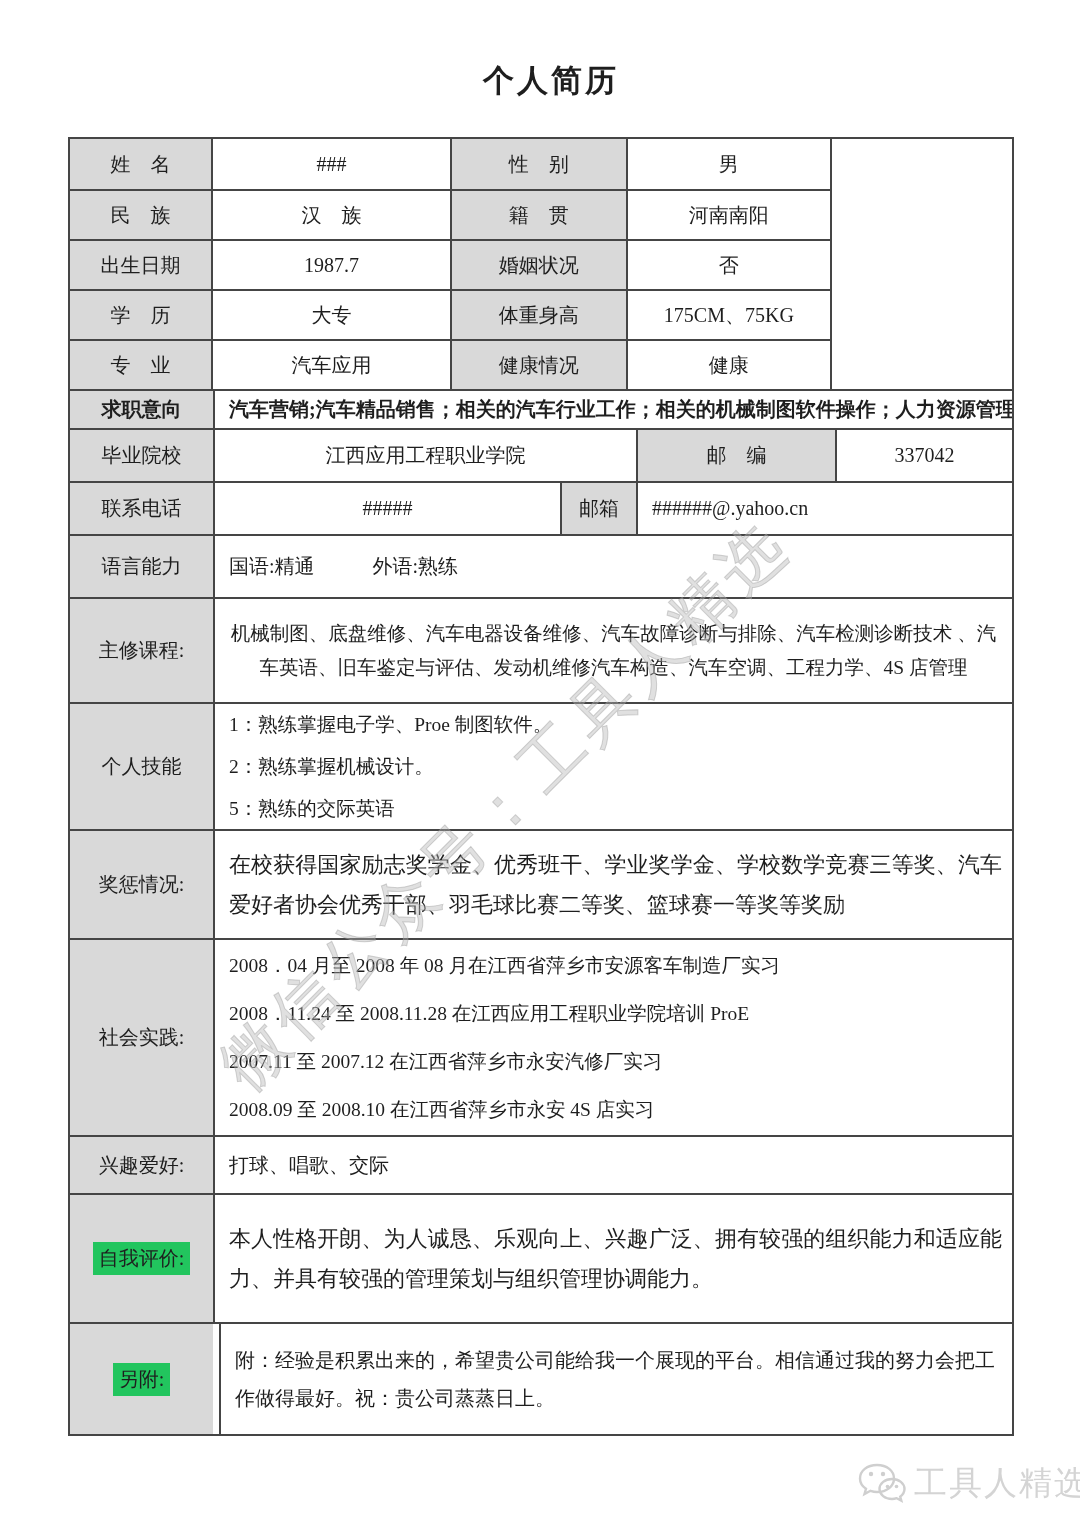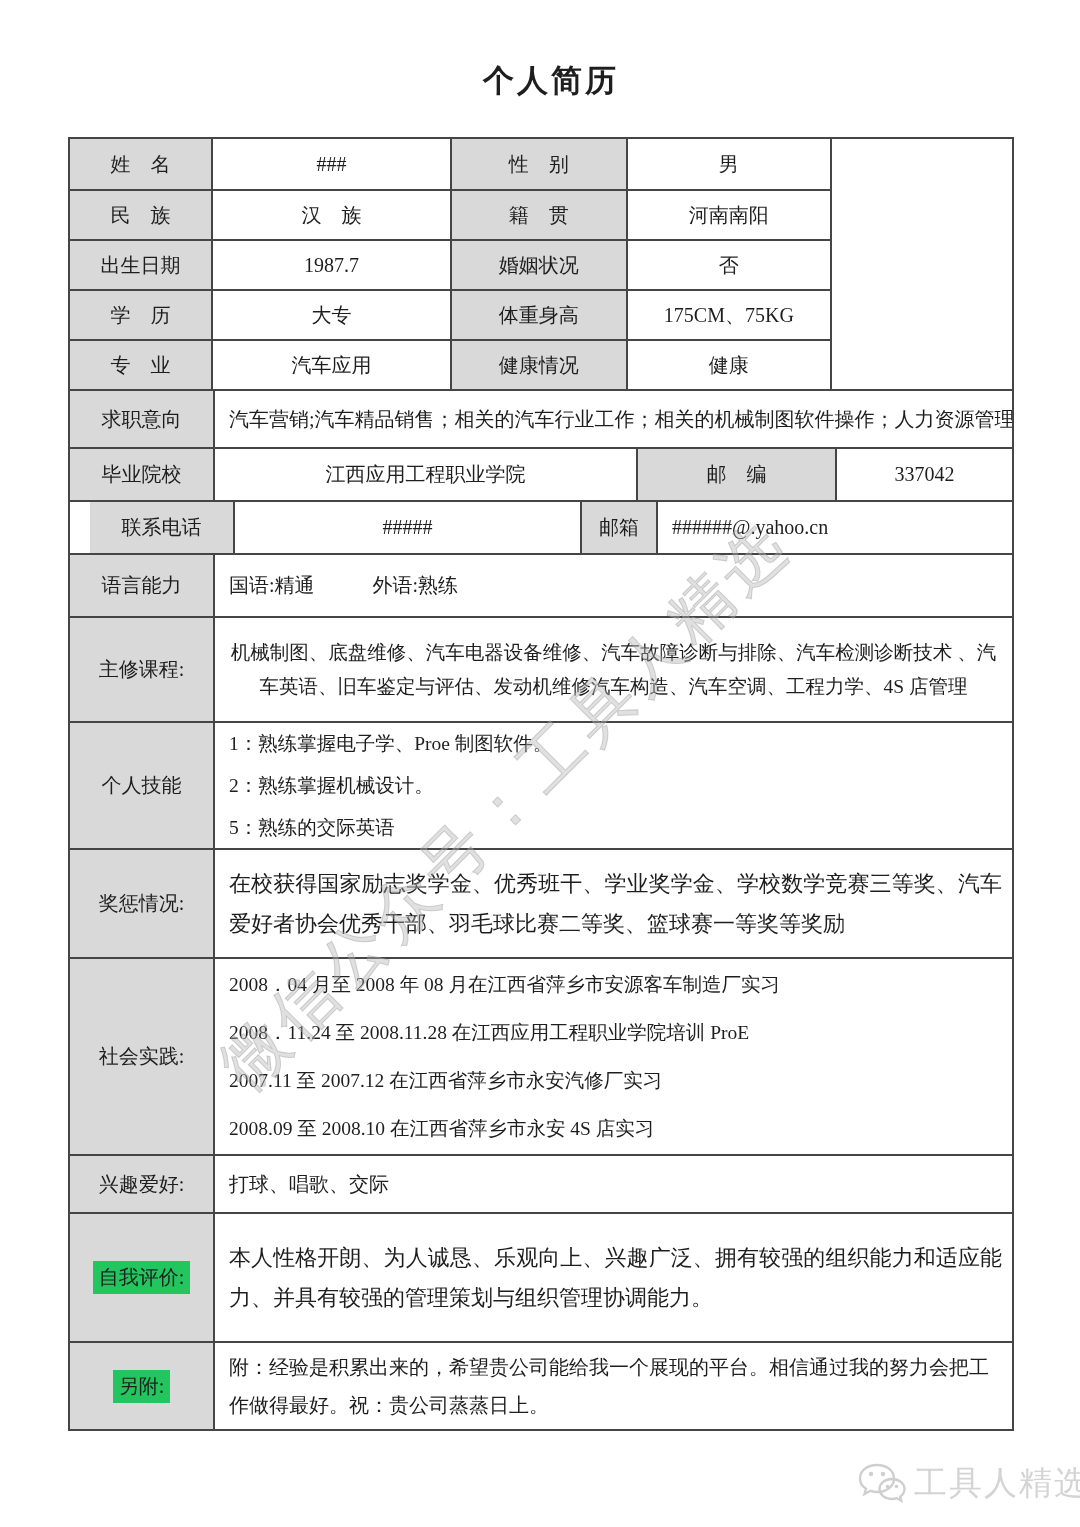--- a/index.html
+++ b/index.html
@@ -26,31 +26,31 @@
   .ctr{justify-content:center;text-align:center;}
   .c1{width:143px;}
   .c2{width:242px;border-left:2px solid #454545;}
   .c3{width:178px;border-left:2px solid #454545;}
   .c4{width:207px;border-left:2px solid #454545;}
   .frow{display:flex;border-top:2px solid #454545;}
   .fl{width:143px;}
   .bl{border-left:2px solid #454545;}
   .grow{flex:1;}
   .padL{padding-left:14px;padding-right:10px;}
-  .r-intent{height:58px;}
+  .r-intent{height:39px;font-weight:bold;}
   .r-school{height:53px;}
-  .r-contact{height:53px;padding-left:20px;}
+  .r-contact{height:53px;}
   .r-lang{height:63px;}
   .r-course{height:105px;}
   .r-skill{height:127px;}
   .r-award{height:109px;}
   .r-practice{height:197px;}
   .r-hobby{height:58px;}
   .r-self{height:129px;}
-  .r-attach{height:88px;}
+  .r-attach{height:112px;gap:6px;}
   .w423{width:423px;border-left:2px solid #454545;}
   .w199{width:199px;border-left:2px solid #454545;}
   .w347{width:347px;border-left:2px solid #454545;}
   .w76{width:76px;border-left:2px solid #454545;}
   .col{display:flex;flex-direction:column;justify-content:center;align-items:stretch;}
   .course-text{font-size:19.5px;line-height:34px;text-align:center;padding:0 8px;}
   .skill-line{font-size:19.5px;line-height:42px;}
   .para{font-size:22px;line-height:40px;text-align:justify;}
   .practice-line{font-size:19.5px;line-height:48px;}
   .attach-text{font-size:20px;line-height:38px;}

